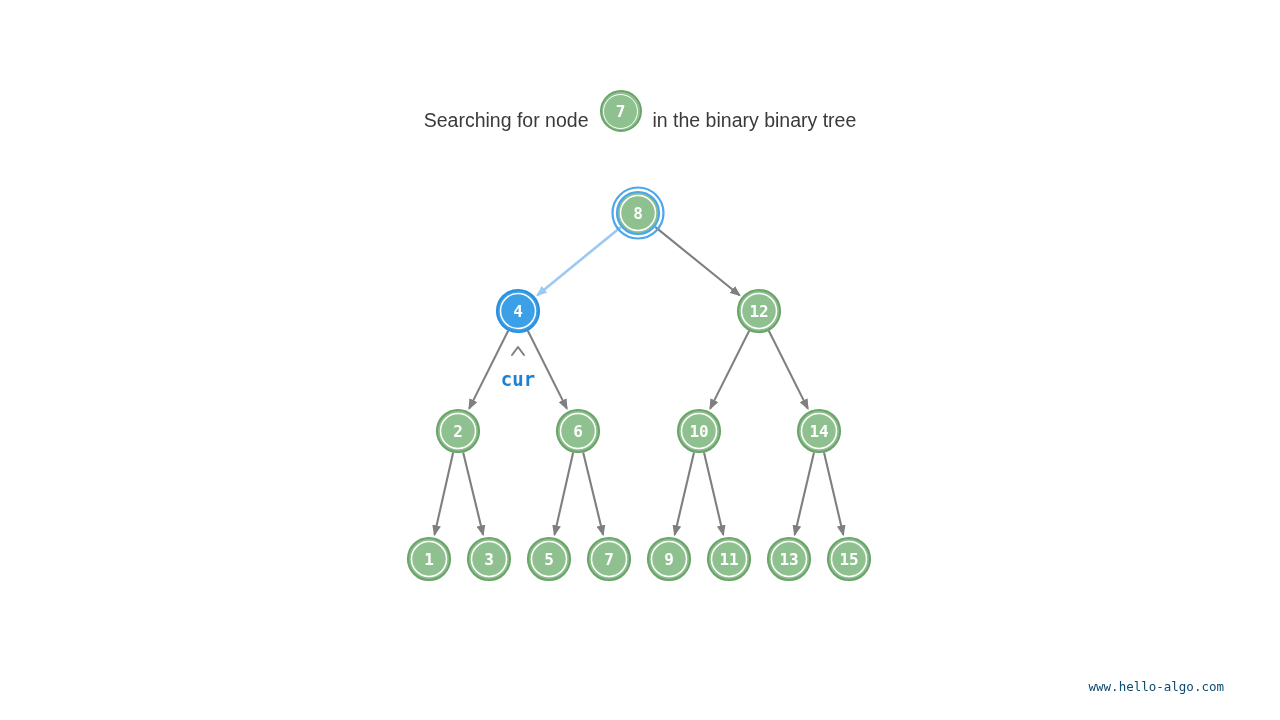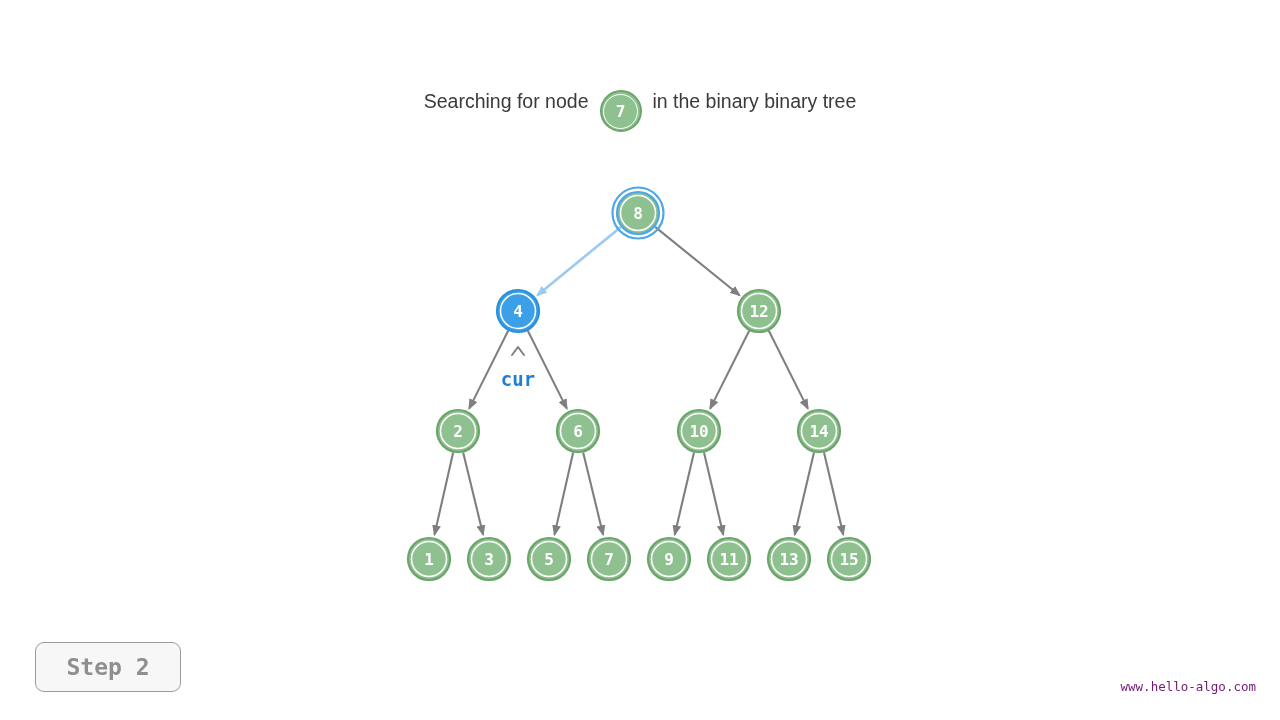--- a/index.html
+++ b/index.html
@@ -12,21 +12,21 @@
     background:#ffffff;
     font-family:"Liberation Sans", sans-serif;
     position:relative;
     overflow:hidden;
   }
   .stage{position:absolute;inset:0;width:1280px;height:720px;}
 
   
   .title{
     position:absolute;top:90px;left:0;width:1280px;height:42px;
-    display:flex;align-items:flex-start;justify-content:center;gap:11px;
+    display:flex;align-items:flex-end;justify-content:center;gap:11px;
     font-size:19.5px;color:#3a3a3a;
   }
   .title-node{
     width:38px;height:38px;border-radius:50%;
     background:var(--green-fill);
     border:2px solid var(--green-stroke);
     position:relative;display:flex;align-items:center;justify-content:center;
     flex:0 0 auto;
   }
   .title-node-ring{
@@ -46,22 +46,22 @@
   .step-badge{
     position:absolute;left:35px;top:642px;width:146px;height:50px;
     box-sizing:border-box;
     border:1px solid #9b9b9b;border-radius:9px;background:#f7f7f7;
     display:flex;align-items:center;justify-content:center;
     color:#8f8f8f;font:bold 23px "DejaVu Sans Mono", monospace;
   }
 
   
   .watermark{
-    position:absolute;right:24px;top:679px;
-    color:#701a75;font:12.5px "DejaVu Sans Mono", monospace;
+    position:absolute;right:56px;top:679px;
+    color:#0c4a6e;font:12.5px "DejaVu Sans Mono", monospace;
   }
 </style>
 </head>
 <body>
 
 <div class="stage">
 
   <div class="title">
     <span>Searching for node</span>
     <span class="title-node">
@@ -167,17 +167,16 @@
       </g>
       <g transform="translate(849,559)">
         <circle r="21" fill="#8fc08f" stroke="#6ba56b" stroke-width="2.2"></circle>
         <circle r="17.5" fill="none" stroke="#ffffff" stroke-width="1.5"></circle>
         <text y="5.5" text-anchor="middle" class="node-label">15</text>
       </g>
       <path d="M 512 355 L 518 347 L 524 355" fill="none" stroke="#7f7f7f" stroke-width="2" stroke-linecap="round" stroke-linejoin="round"></path>
       <text x="518" y="386" text-anchor="middle" class="pointer-label" fill="#1e80d4">cur</text>
     </svg>
 
-  <div class="step-badge">Step 2</div>
 
   <div class="watermark">www.hello-algo.com</div>
 
 </div>
 
 </body></html>

